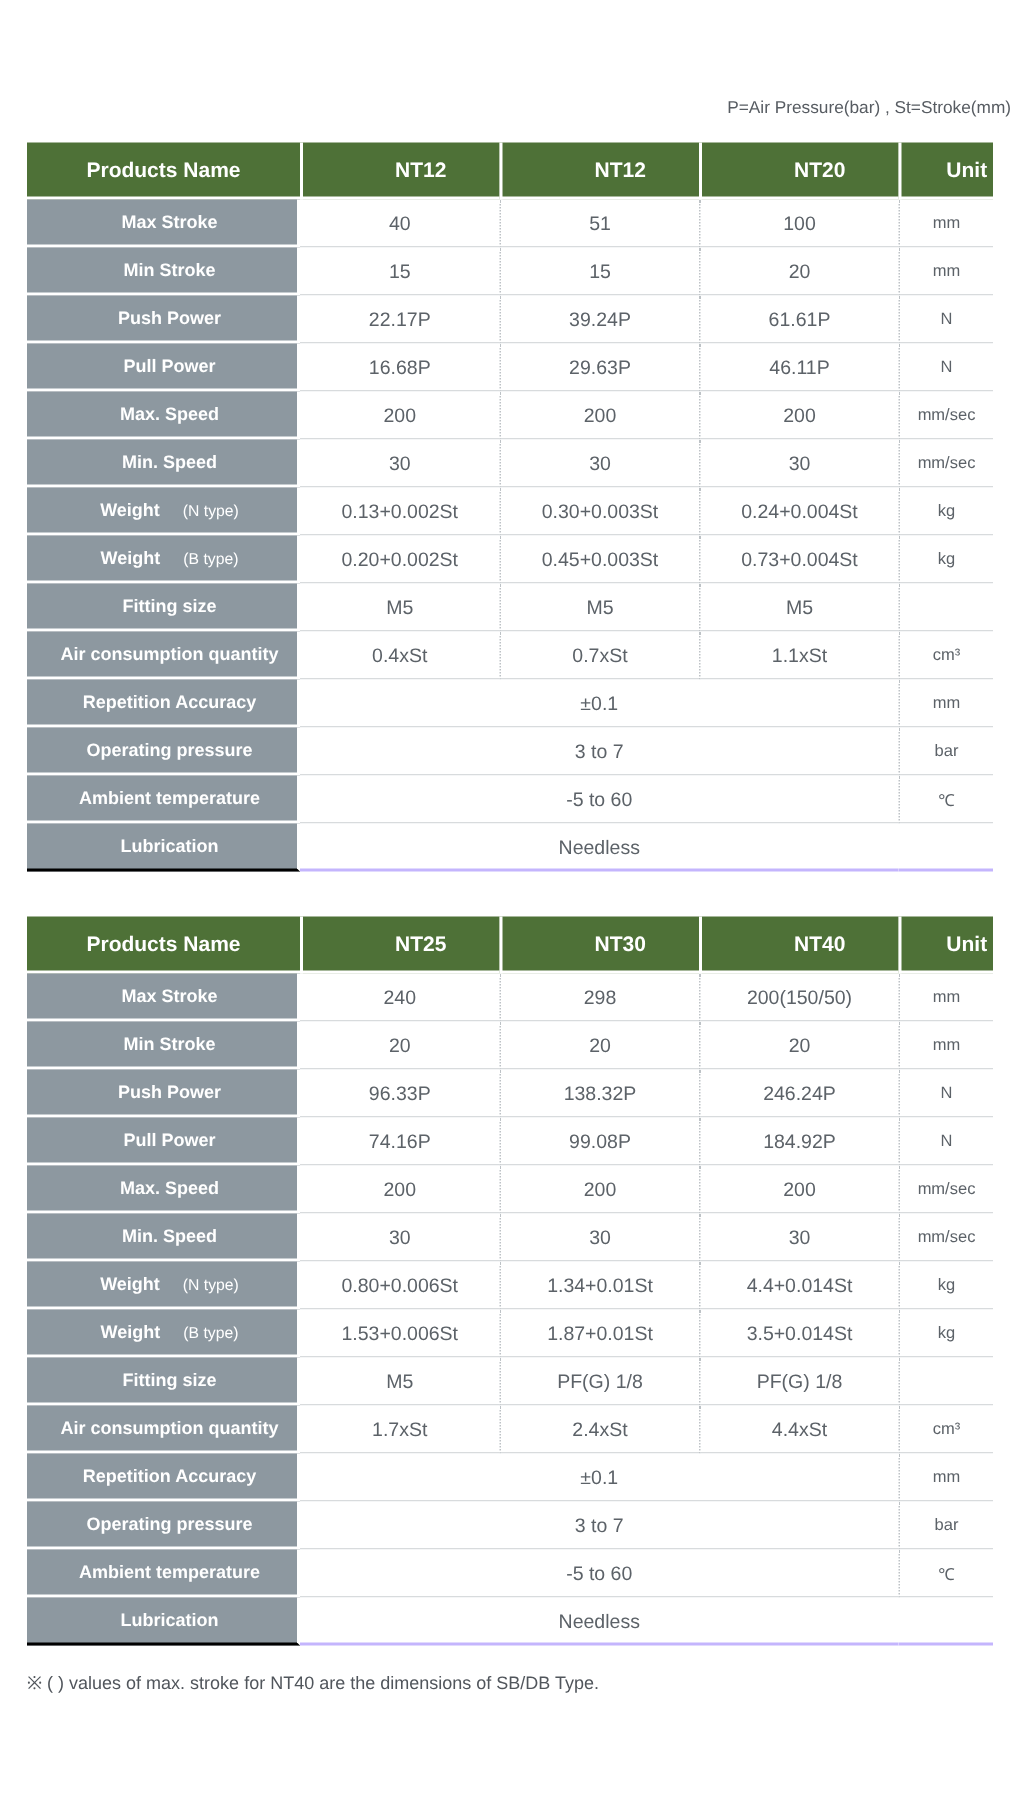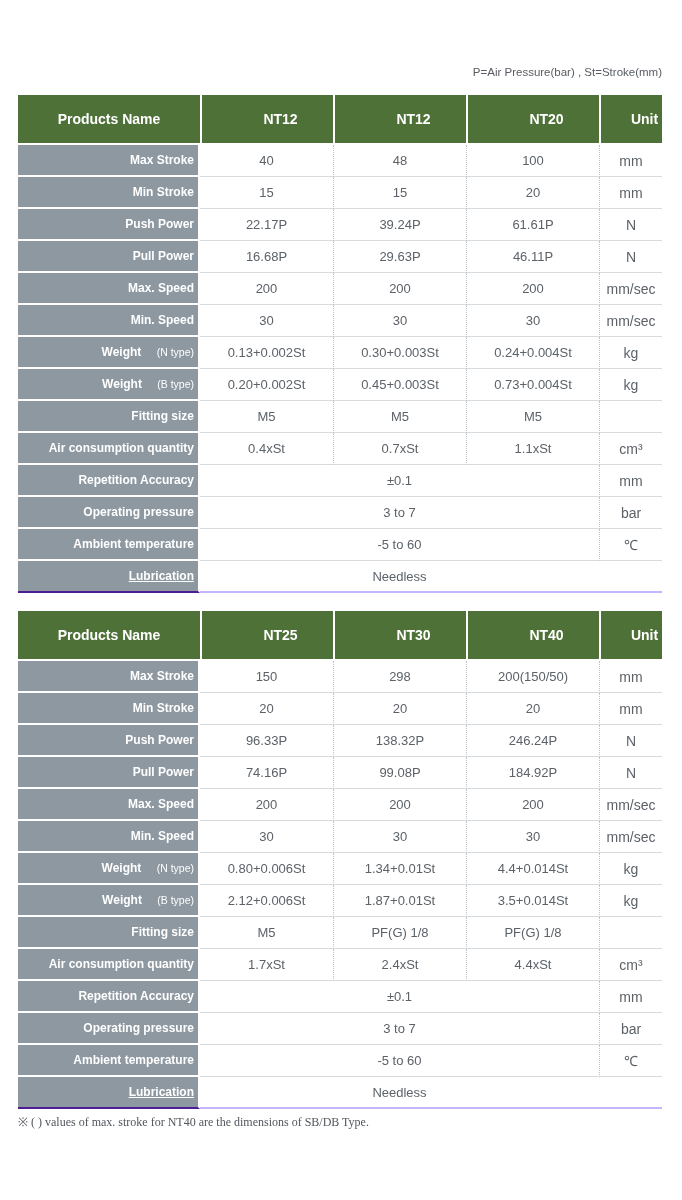--- a/index.html
+++ b/index.html
@@ -10,61 +10,61 @@
     --dot-line:#bdc2c6;
   }
   *{box-sizing:border-box;}
   html,body{margin:0;padding:0;background:#fff;}
   body{
     width:682px;height:1200px;position:relative;
     font-family:"Liberation Sans", sans-serif;
     -webkit-font-smoothing:antialiased;
   }
   .top-note{
-    position:absolute;top:66px;right:20px;
+    position:absolute;top:66px;right:8px;
     font-size:11.5px;color:#575c62;
   }
   .spec-table{
     position:absolute;left:18px;width:644px;
     border-collapse:separate;border-spacing:0;table-layout:fixed;
   }
   .spec-table.t1{top:95px;}
   .spec-table.t2{top:611px;}
   col.c-label{width:182px;}
   col.c-data{width:133px;}
   col.c-unit{width:63px;}
   .spec-table th{
     background:var(--header-green);
     color:#fff;font-size:14px;font-weight:bold;
-    height:50px;text-align:center;vertical-align:middle;
+    height:38px;text-align:center;vertical-align:middle;
     border-bottom:2px solid #fff;padding:0;
   }
   .spec-table th + th{border-left:2px solid #fff;padding-left:26px;}
   .spec-table tbody tr{height:32px;}
   td.lbl{
     background:var(--label-gray);
     color:#fff;font-size:12px;font-weight:bold;
-    text-align:right;vertical-align:middle;
+    text-align:center;vertical-align:middle;
     padding:0 4px 0 14px;white-space:nowrap;
     border-bottom:2px solid #fff;border-right:2px solid #fff;
   }
   td.lbl .sm{font-size:10.5px;font-weight:normal;margin-left:12px;}
   td.val{
     background:#fff;color:var(--data-text);
     font-size:13px;text-align:center;vertical-align:middle;
     padding:0;border-bottom:1px solid var(--row-line);
     white-space:nowrap;
   }
-  td.unit{font-size:14px;}
+  td.unit{font-size:11px;}
   td.sep{border-left:1px dotted var(--dot-line);}
-  .spec-table tbody tr:last-child td.lbl{border-bottom:2px solid #4c1d95;text-decoration:underline;}
+  .spec-table tbody tr:last-child td.lbl{border-bottom:2px solid #000000;}
   .spec-table tbody tr:last-child td.val{border-bottom:2px solid #c4b5fd;}
   .footnote{
     position:absolute;left:18px;top:1113px;
-    font-size:12px;color:#51565c;font-family:Liberation Serif, serif;
+    font-size:12px;color:#51565c;
   }
 </style>
 </head>
 <body>
 
 <div class="top-note">P=Air Pressure(bar) , St=Stroke(mm)</div>
 
 <table class="spec-table t1">
   <colgroup>
       <col class="c-label">
@@ -79,21 +79,21 @@
       <th>NT12</th>
       <th>NT12</th>
       <th>NT20</th>
       <th>Unit</th>
     </tr>
   </thead>
   <tbody>
     <tr>
       <td class="lbl">Max Stroke</td>
       <td class="val">40</td>
-      <td class="val sep">48</td>
+      <td class="val sep">51</td>
       <td class="val sep">100</td>
       <td class="val sep unit">mm</td>
     </tr>
     <tr>
       <td class="lbl">Min Stroke</td>
       <td class="val">15</td>
       <td class="val sep">15</td>
       <td class="val sep">20</td>
       <td class="val sep unit">mm</td>
     </tr>
@@ -189,21 +189,21 @@
       <th>Products Name</th>
       <th>NT25</th>
       <th>NT30</th>
       <th>NT40</th>
       <th>Unit</th>
     </tr>
   </thead>
   <tbody>
     <tr>
       <td class="lbl">Max Stroke</td>
-      <td class="val">150</td>
+      <td class="val">240</td>
       <td class="val sep">298</td>
       <td class="val sep">200(150/50)</td>
       <td class="val sep unit">mm</td>
     </tr>
     <tr>
       <td class="lbl">Min Stroke</td>
       <td class="val">20</td>
       <td class="val sep">20</td>
       <td class="val sep">20</td>
       <td class="val sep unit">mm</td>
@@ -238,21 +238,21 @@
     </tr>
     <tr>
       <td class="lbl"><span>Weight</span> <span class="sm">(N type)</span></td>
       <td class="val">0.80+0.006St</td>
       <td class="val sep">1.34+0.01St</td>
       <td class="val sep">4.4+0.014St</td>
       <td class="val sep unit">kg</td>
     </tr>
     <tr>
       <td class="lbl"><span>Weight</span> <span class="sm">(B type)</span></td>
-      <td class="val">2.12+0.006St</td>
+      <td class="val">1.53+0.006St</td>
       <td class="val sep">1.87+0.01St</td>
       <td class="val sep">3.5+0.014St</td>
       <td class="val sep unit">kg</td>
     </tr>
     <tr>
       <td class="lbl">Fitting size</td>
       <td class="val">M5</td>
       <td class="val sep">PF(G) 1/8</td>
       <td class="val sep">PF(G) 1/8</td>
       <td class="val sep unit"></td>

